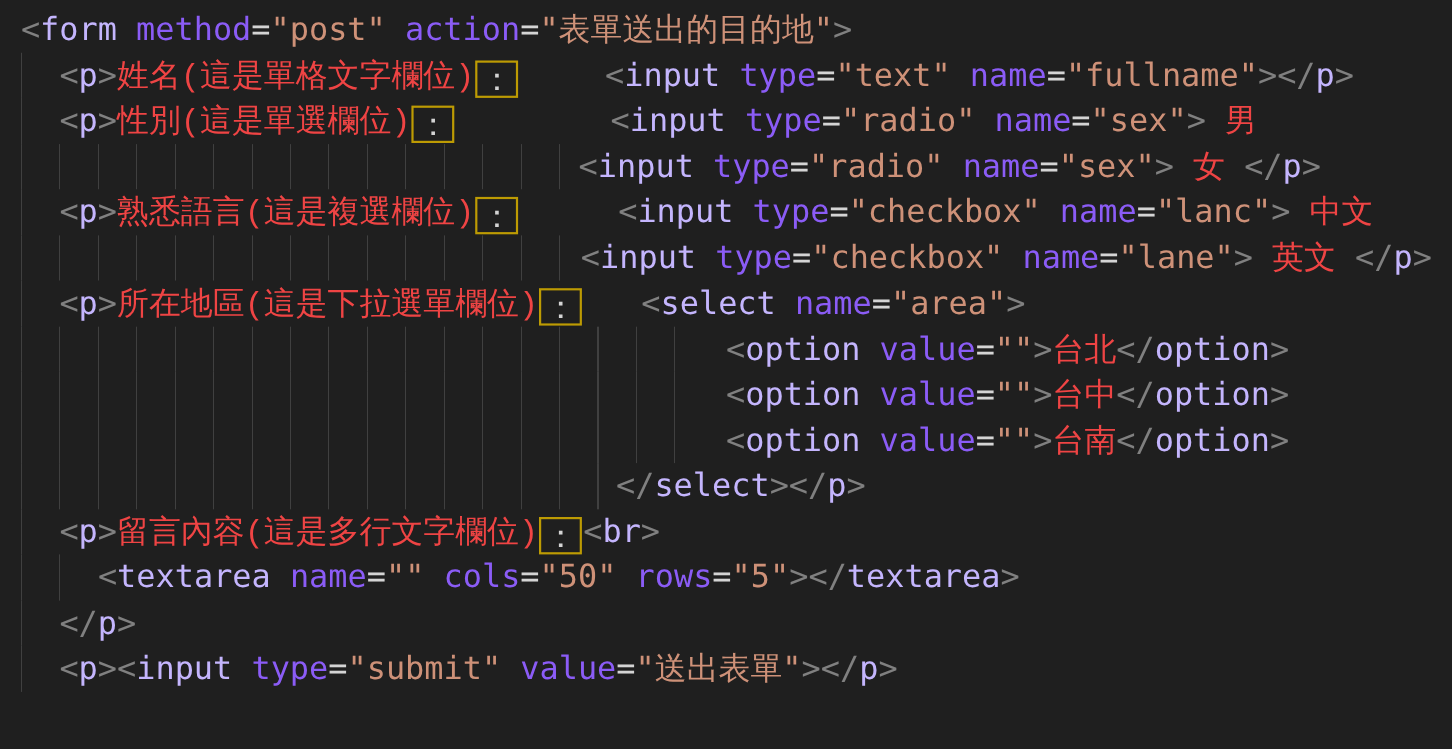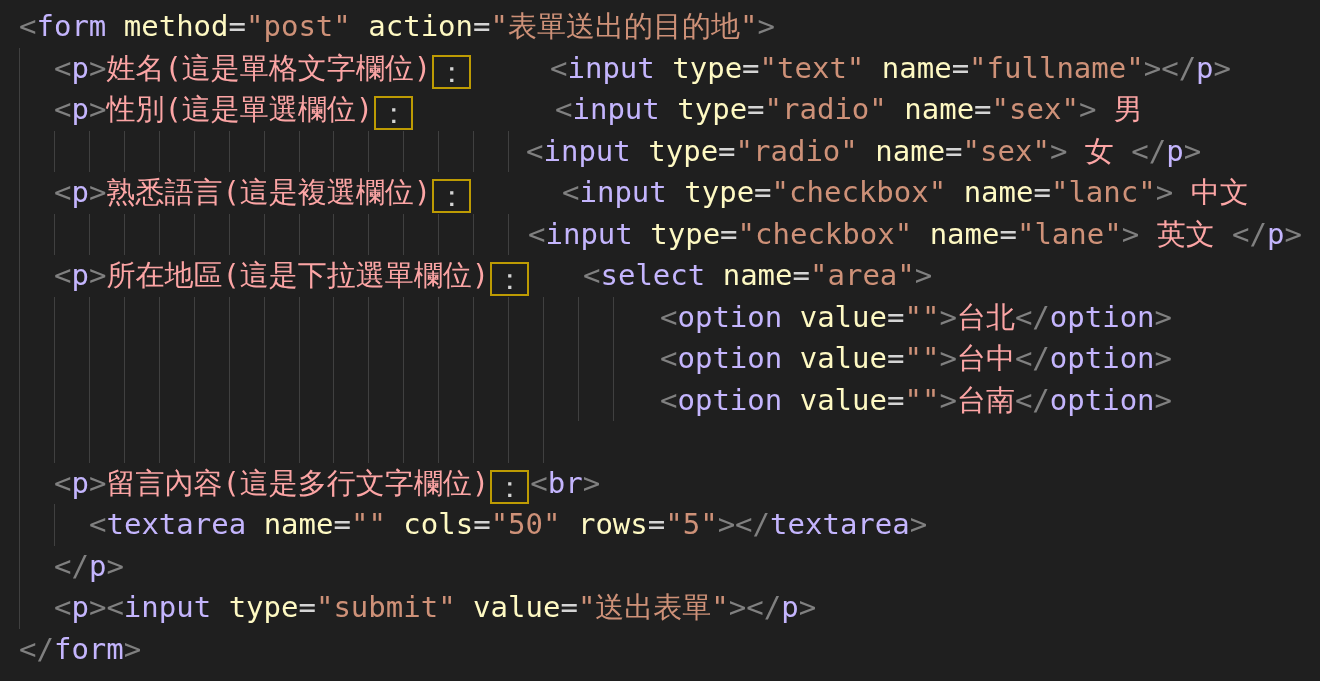--- a/index.html
+++ b/index.html
@@ -15,24 +15,24 @@
   }
   .line{position:relative;height:41.5px;line-height:41.5px;white-space:pre;}
   .guides{
     position:absolute;left:19px;top:0;height:100%;z-index:0;
     background:repeating-linear-gradient(to right,#404040 0,#404040 1px,transparent 1px,transparent 34.94px);
   }
   .run{position:absolute;top:0;z-index:1;white-space:pre;}
   .tok{display:inline;}
   .tok-punct{color:#808080;}
   .tok-tag{color:#c4b5fd;}
-  .tok-attr{color:#fef9c3;}
+  .tok-attr{color:#8b5cf6;}
   .tok-eq{color:#d4d4d4;}
   .tok-str{color:#ce9178;}
-  .tok-text{color:#fca5a5;}
+  .tok-text{color:#ef4444;font-family:Liberation Mono, monospace;}
   .tok-box{
     color:#d4d4d4;
     display:inline-block;
     border:2px solid #bd9b03;
     padding:0 3px;
     margin:0 1px;
     line-height:30px;
     vertical-align:-4px;
   }
 </style>
@@ -43,19 +43,18 @@
     <div class="line"><span class="run" style="left: 19px;"><span class="tok tok-punct">&lt;</span><span class="tok tok-tag">form</span><span class="tok tok-text"> </span><span class="tok tok-attr">method</span><span class="tok tok-eq">=</span><span class="tok tok-str">"post"</span><span class="tok tok-text"> </span><span class="tok tok-attr">action</span><span class="tok tok-eq">=</span><span class="tok tok-str">"表單送出的目的地"</span><span class="tok tok-punct">&gt;</span></span></div>
     <div class="line"><span class="guides" style="width: 2px;"></span><span class="run" style="left: 54px;"><span class="tok tok-punct">&lt;</span><span class="tok tok-tag">p</span><span class="tok tok-punct">&gt;</span><span class="tok tok-text">姓名(這是單格文字欄位)</span><span class="tok tok-box">：</span></span><span class="run" style="left: 550px;"><span class="tok tok-punct">&lt;</span><span class="tok tok-tag">input</span><span class="tok tok-text"> </span><span class="tok tok-attr">type</span><span class="tok tok-eq">=</span><span class="tok tok-str">"text"</span><span class="tok tok-text"> </span><span class="tok tok-attr">name</span><span class="tok tok-eq">=</span><span class="tok tok-str">"fullname"</span><span class="tok tok-punct">&gt;&lt;/</span><span class="tok tok-tag">p</span><span class="tok tok-punct">&gt;</span></span></div>
     <div class="line"><span class="guides" style="width: 2px;"></span><span class="run" style="left: 54px;"><span class="tok tok-punct">&lt;</span><span class="tok tok-tag">p</span><span class="tok tok-punct">&gt;</span><span class="tok tok-text">性別(這是單選欄位)</span><span class="tok tok-box">：</span></span><span class="run" style="left: 555px;"><span class="tok tok-punct">&lt;</span><span class="tok tok-tag">input</span><span class="tok tok-text"> </span><span class="tok tok-attr">type</span><span class="tok tok-eq">=</span><span class="tok tok-str">"radio"</span><span class="tok tok-text"> </span><span class="tok tok-attr">name</span><span class="tok tok-eq">=</span><span class="tok tok-str">"sex"</span><span class="tok tok-punct">&gt;</span><span class="tok tok-text"> 男</span></span></div>
     <div class="line"><span class="guides" style="width: 493px;"></span><span class="run" style="left: 526px;"><span class="tok tok-punct">&lt;</span><span class="tok tok-tag">input</span><span class="tok tok-text"> </span><span class="tok tok-attr">type</span><span class="tok tok-eq">=</span><span class="tok tok-str">"radio"</span><span class="tok tok-text"> </span><span class="tok tok-attr">name</span><span class="tok tok-eq">=</span><span class="tok tok-str">"sex"</span><span class="tok tok-punct">&gt;</span><span class="tok tok-text"> 女 </span><span class="tok tok-punct">&lt;/</span><span class="tok tok-tag">p</span><span class="tok tok-punct">&gt;</span></span></div>
     <div class="line"><span class="guides" style="width: 2px;"></span><span class="run" style="left: 54px;"><span class="tok tok-punct">&lt;</span><span class="tok tok-tag">p</span><span class="tok tok-punct">&gt;</span><span class="tok tok-text">熟悉語言(這是複選欄位)</span><span class="tok tok-box">：</span></span><span class="run" style="left: 562px;"><span class="tok tok-punct">&lt;</span><span class="tok tok-tag">input</span><span class="tok tok-text"> </span><span class="tok tok-attr">type</span><span class="tok tok-eq">=</span><span class="tok tok-str">"checkbox"</span><span class="tok tok-text"> </span><span class="tok tok-attr">name</span><span class="tok tok-eq">=</span><span class="tok tok-str">"lanc"</span><span class="tok tok-punct">&gt;</span><span class="tok tok-text"> 中文</span></span></div>
     <div class="line"><span class="guides" style="width: 493px;"></span><span class="run" style="left: 528px;"><span class="tok tok-punct">&lt;</span><span class="tok tok-tag">input</span><span class="tok tok-text"> </span><span class="tok tok-attr">type</span><span class="tok tok-eq">=</span><span class="tok tok-str">"checkbox"</span><span class="tok tok-text"> </span><span class="tok tok-attr">name</span><span class="tok tok-eq">=</span><span class="tok tok-str">"lane"</span><span class="tok tok-punct">&gt;</span><span class="tok tok-text"> 英文 </span><span class="tok tok-punct">&lt;/</span><span class="tok tok-tag">p</span><span class="tok tok-punct">&gt;</span></span></div>
     <div class="line"><span class="guides" style="width: 2px;"></span><span class="run" style="left: 54px;"><span class="tok tok-punct">&lt;</span><span class="tok tok-tag">p</span><span class="tok tok-punct">&gt;</span><span class="tok tok-text">所在地區(這是下拉選單欄位)</span><span class="tok tok-box">：</span></span><span class="run" style="left: 583px;"><span class="tok tok-punct">&lt;</span><span class="tok tok-tag">select</span><span class="tok tok-text"> </span><span class="tok tok-attr">name</span><span class="tok tok-eq">=</span><span class="tok tok-str">"area"</span><span class="tok tok-punct">&gt;</span></span></div>
     <div class="line"><span class="guides" style="width: 596px;"></span><span class="run" style="left: 660px;"><span class="tok tok-punct">&lt;</span><span class="tok tok-tag">option</span><span class="tok tok-text"> </span><span class="tok tok-attr">value</span><span class="tok tok-eq">=</span><span class="tok tok-str">""</span><span class="tok tok-punct">&gt;</span><span class="tok tok-text">台北</span><span class="tok tok-punct">&lt;/</span><span class="tok tok-tag">option</span><span class="tok tok-punct">&gt;</span></span></div>
     <div class="line"><span class="guides" style="width: 596px;"></span><span class="run" style="left: 660px;"><span class="tok tok-punct">&lt;</span><span class="tok tok-tag">option</span><span class="tok tok-text"> </span><span class="tok tok-attr">value</span><span class="tok tok-eq">=</span><span class="tok tok-str">""</span><span class="tok tok-punct">&gt;</span><span class="tok tok-text">台中</span><span class="tok tok-punct">&lt;/</span><span class="tok tok-tag">option</span><span class="tok tok-punct">&gt;</span></span></div>
     <div class="line"><span class="guides" style="width: 596px;"></span><span class="run" style="left: 660px;"><span class="tok tok-punct">&lt;</span><span class="tok tok-tag">option</span><span class="tok tok-text"> </span><span class="tok tok-attr">value</span><span class="tok tok-eq">=</span><span class="tok tok-str">""</span><span class="tok tok-punct">&gt;</span><span class="tok tok-text">台南</span><span class="tok tok-punct">&lt;/</span><span class="tok tok-tag">option</span><span class="tok tok-punct">&gt;</span></span></div>
-    <div class="line"><span class="guides" style="width: 527px;"></span></div>
+    <div class="line"><span class="guides" style="width: 527px;"></span><span class="run" style="left: 560px;"><span class="tok tok-punct">&lt;/</span><span class="tok tok-tag">select</span><span class="tok tok-punct">&gt;&lt;/</span><span class="tok tok-tag">p</span><span class="tok tok-punct">&gt;</span></span></div>
     <div class="line"><span class="guides" style="width: 2px;"></span><span class="run" style="left: 54px;"><span class="tok tok-punct">&lt;</span><span class="tok tok-tag">p</span><span class="tok tok-punct">&gt;</span><span class="tok tok-text">留言內容(這是多行文字欄位)</span><span class="tok tok-box">：</span><span class="tok tok-punct">&lt;</span><span class="tok tok-tag">br</span><span class="tok tok-punct">&gt;</span></span></div>
     <div class="line"><span class="guides" style="width: 37px;"></span><span class="run" style="left: 89px;"><span class="tok tok-punct">&lt;</span><span class="tok tok-tag">textarea</span><span class="tok tok-text"> </span><span class="tok tok-attr">name</span><span class="tok tok-eq">=</span><span class="tok tok-str">""</span><span class="tok tok-text"> </span><span class="tok tok-attr">cols</span><span class="tok tok-eq">=</span><span class="tok tok-str">"50"</span><span class="tok tok-text"> </span><span class="tok tok-attr">rows</span><span class="tok tok-eq">=</span><span class="tok tok-str">"5"</span><span class="tok tok-punct">&gt;&lt;/</span><span class="tok tok-tag">textarea</span><span class="tok tok-punct">&gt;</span></span></div>
     <div class="line"><span class="guides" style="width: 2px;"></span><span class="run" style="left: 54px;"><span class="tok tok-punct">&lt;/</span><span class="tok tok-tag">p</span><span class="tok tok-punct">&gt;</span></span></div>
     <div class="line"><span class="guides" style="width: 2px;"></span><span class="run" style="left: 54px;"><span class="tok tok-punct">&lt;</span><span class="tok tok-tag">p</span><span class="tok tok-punct">&gt;&lt;</span><span class="tok tok-tag">input</span><span class="tok tok-text"> </span><span class="tok tok-attr">type</span><span class="tok tok-eq">=</span><span class="tok tok-str">"submit"</span><span class="tok tok-text"> </span><span class="tok tok-attr">value</span><span class="tok tok-eq">=</span><span class="tok tok-str">"送出表單"</span><span class="tok tok-punct">&gt;&lt;/</span><span class="tok tok-tag">p</span><span class="tok tok-punct">&gt;</span></span></div>
-    <div class="line"><span class="run" style="left: 19px;"><span class="tok tok-punct">&lt;/</span><span class="tok tok-tag">form</span><span class="tok tok-punct">&gt;</span></span></div>
   </div>
 
 </body></html>

